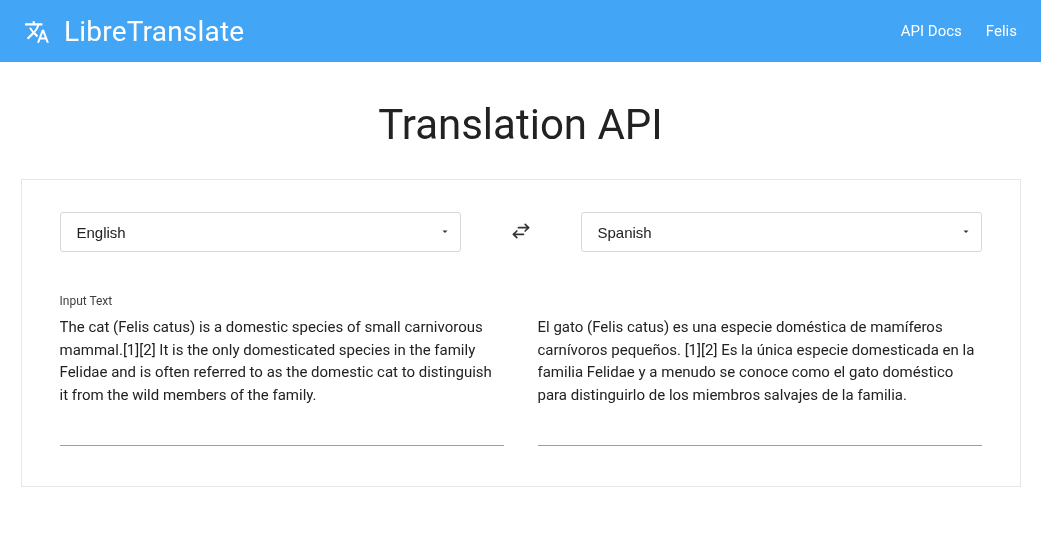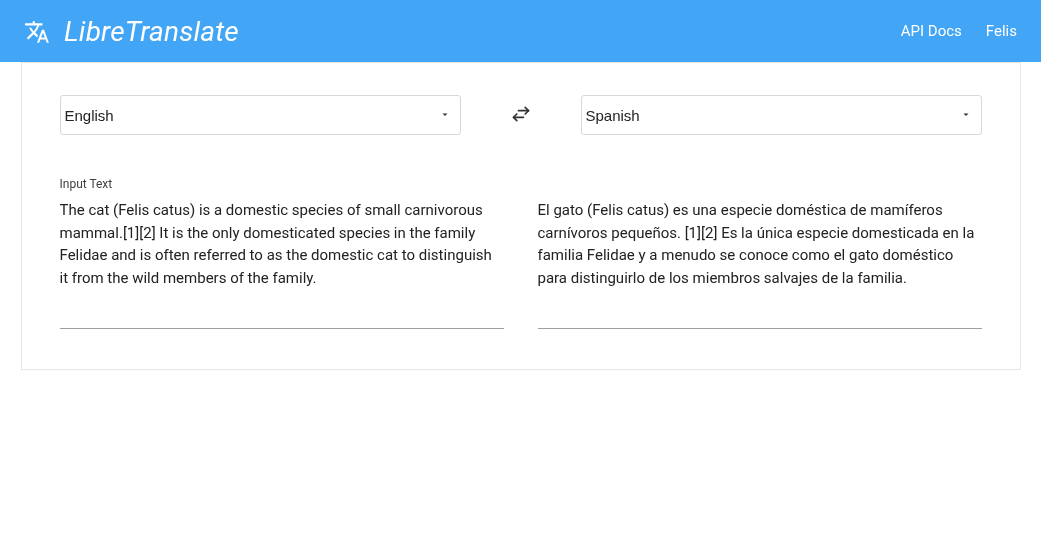--- a/index.html
+++ b/index.html
@@ -17,21 +17,20 @@
       height: 62px;
       display: flex;
       align-items: center;
       justify-content: space-between;
       padding: 0 24px;
     }
     .brand {
       display: flex;
       align-items: center;
       gap: 14px;
-      font-style: italic;
     }
     .brand-icon {
       width: 26px;
       height: 26px;
       margin-top:2px;
       flex-shrink: 0;
     }
     .brand-title {
       color: #fff;
       font-size: 28px;
@@ -73,21 +72,21 @@
     }
     .select-wrap {
       position: relative;
       flex: 1;
     }
     select.lang {
       width: 100%;
       height: 40px;
       border: 1px solid #d8d8d8;
       border-radius: 3px;
-      padding: 0 30px 0 4px;
+      padding: 0 30px 0 16px;
       font-size: 15px;
       background: #fff;
       color: #222;
       appearance: none;
       -webkit-appearance: none;
       cursor: pointer;
     }
     .chev {
       position: absolute;
       right: 10px;
@@ -151,20 +150,21 @@
     </span>
     <span class="brand-title">LibreTranslate</span>
   </div>
   <div class="nav-links">
     <a class="nav-link">API Docs</a>
     <a class="nav-link">Felis</a>
   </div>
 </nav>
 
 <div class="content-wrap">
+  <h1 class="page-title">Translation API</h1>
 
   <div class="card">
 
     <div class="row-selects">
       <div class="select-wrap">
         <select class="lang">
           <option>English</option>
         </select>
         <span class="chev">
           <svg width="12" height="12" viewBox="0 0 24 24" fill="currentColor">

